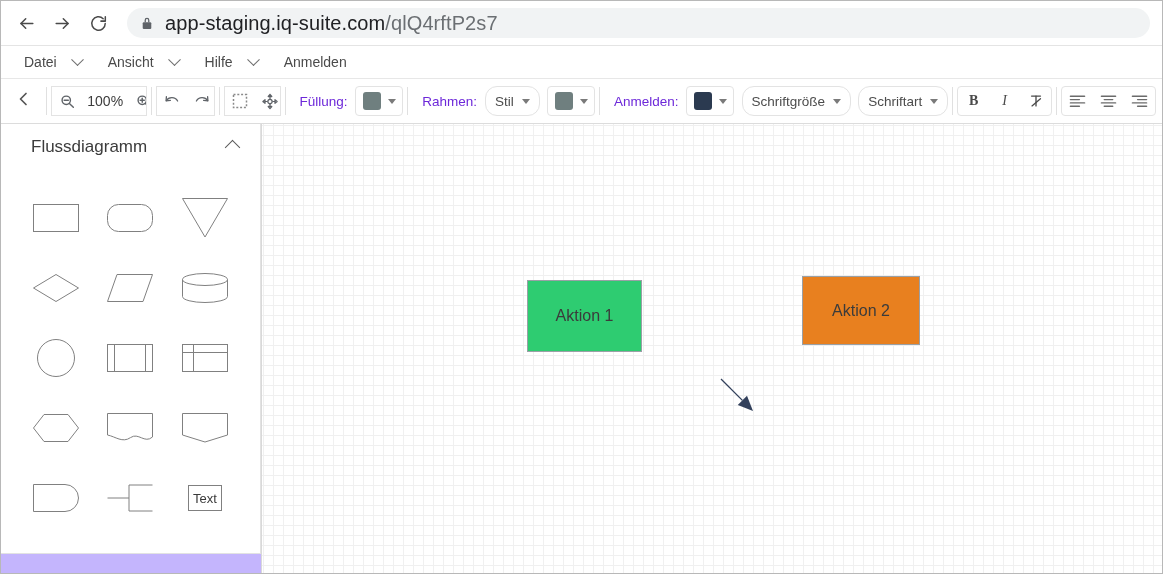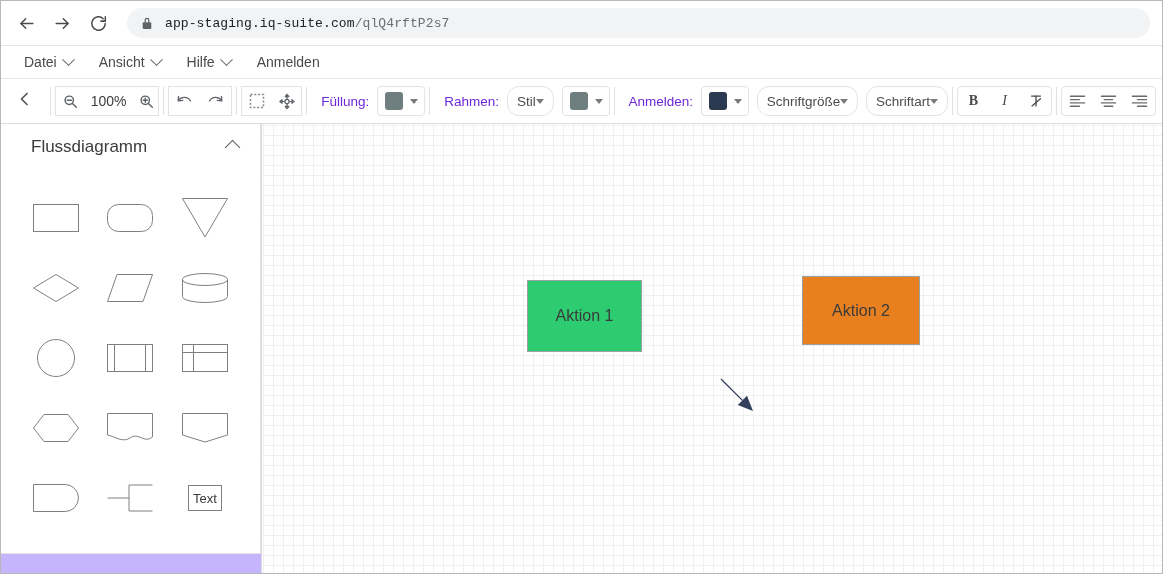--- a/index.html
+++ b/index.html
@@ -36,35 +36,35 @@
   .omnibox {
     flex: 1; height: 30px;
     background: #f1f3f4;
     border-radius: 16px;
     display: flex; align-items: center;
     padding: 0 14px;
     margin-left: 8px;
   }
   .lock-icon { margin-right: 12px; display: flex; align-items: center; }
   .url-text {
-    font-size: 13px; color: #202124; letter-spacing: .1px;
-    white-space: nowrap; font-family: Liberation Mono, monospace;
+    font-size: 20px; color: #202124; letter-spacing: .1px;
+    white-space: nowrap; font-family: Liberation Sans, sans-serif;
   }
   .url-path { color: #6b6f73; }
 
   
   .menubar {
     height: 33px; min-height: 33px;
     display: flex; align-items: center;
     background: #fff;
     padding-left: 10px;
     border-bottom: 1px solid #e7e7e7;
   }
   .menu-item {
-    display: flex; align-items: center; gap: 7px;
+    display: flex; align-items: center; gap: 16px;
     padding: 4px 13px;
     font-size: 14px; color: #4a4a4a;
     border-radius: 3px;
   }
   .caret-down {
     width: 0; height: 0;
     border-left: 4px solid transparent;
     border-right: 4px solid transparent;
     border-top: 5px solid #7a7a7a;
     display: inline-block;
@@ -105,21 +105,21 @@
   }
   .zoom-label { font-size: 14px; color: #3c3c3c; padding: 0 5px; }
   .tb-label { font-size: 13.5px; color: #6d28d9; padding: 0 8px 0 10px; white-space: nowrap;}
   .swatch-box {
     display: flex; align-items: center;
     border: 1px solid #e3e3e3; border-radius: 4px;
     height: 30px; padding: 0 6px 0 7px; gap: 7px; background:#fff;
   }
   .swatch { width: 18px; height: 18px; border-radius: 3px; }
   .dd-box {
-    display: flex; align-items: center; 
+    display: flex; align-items: center; gap: 8px;
     border: 1px solid #e3e3e3; border-radius: 12px;
     height: 30px; padding: 0 9px;
     font-size: 13.5px; color: #4c4c4c; background: #fff;
     white-space: nowrap;
   }
   .fmt-group { display: flex; align-items: center; border: 1px solid #e3e3e3; border-radius: 4px; height: 30px; }
   .fmt-btn { width: 31px; height: 28px; display: flex; align-items: center; justify-content: center; color:#4a4a4a; }
   .fmt-btn.b { font-weight: bold; font-size: 14px; font-family: "Liberation Serif", serif;}
   .fmt-btn.i { font-style: italic; font-size: 14px; font-family: "Liberation Serif", serif;}
 

